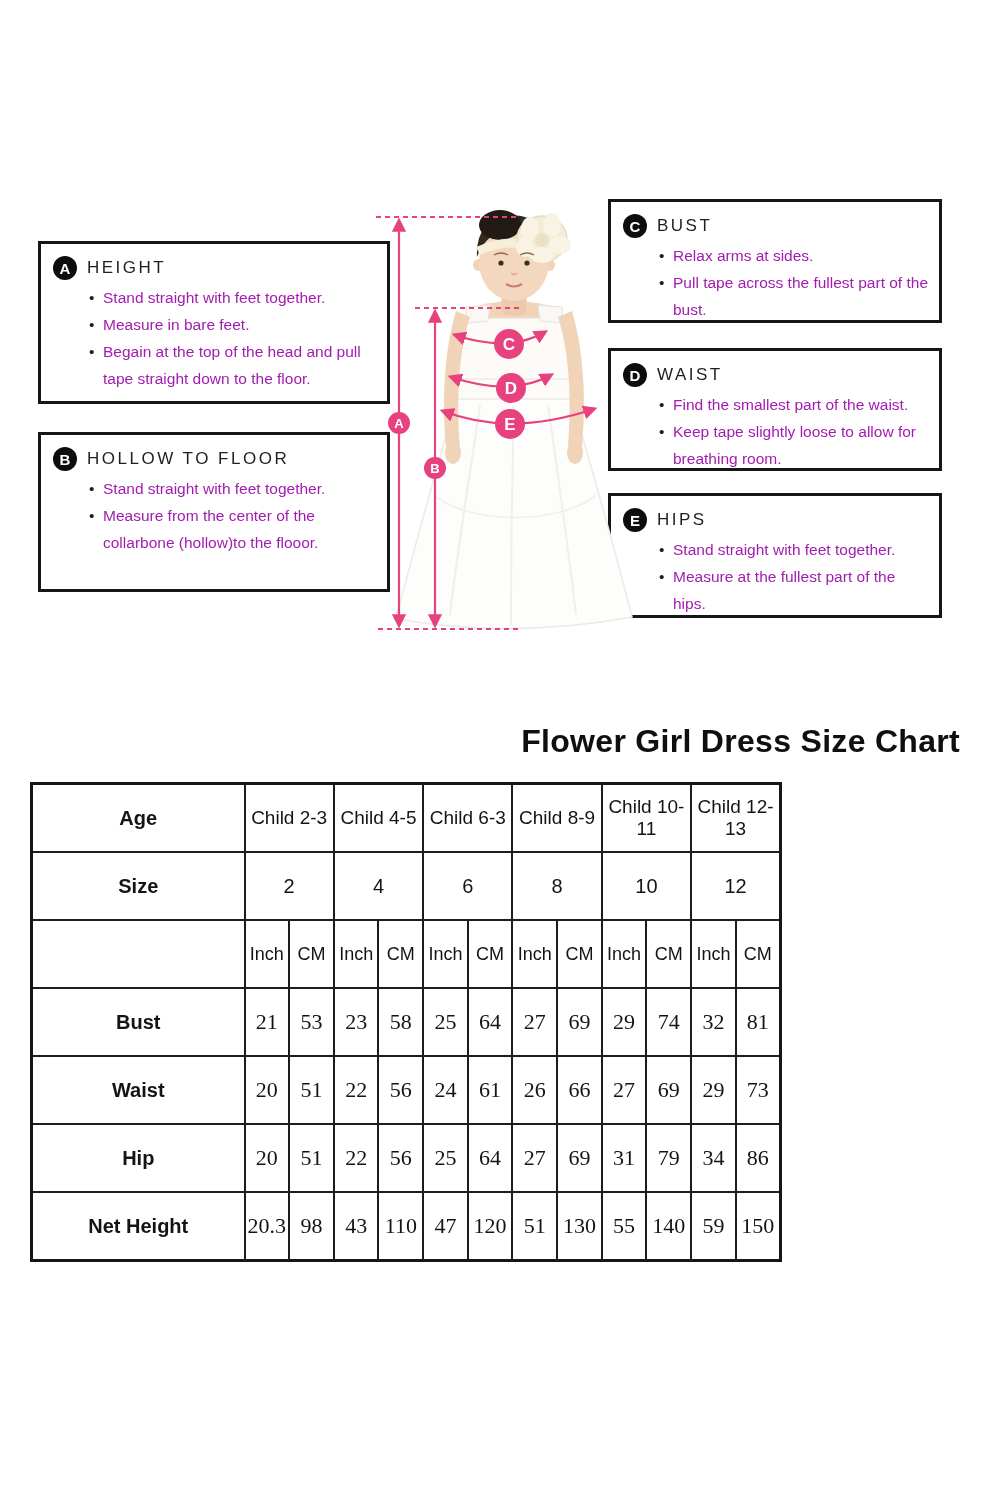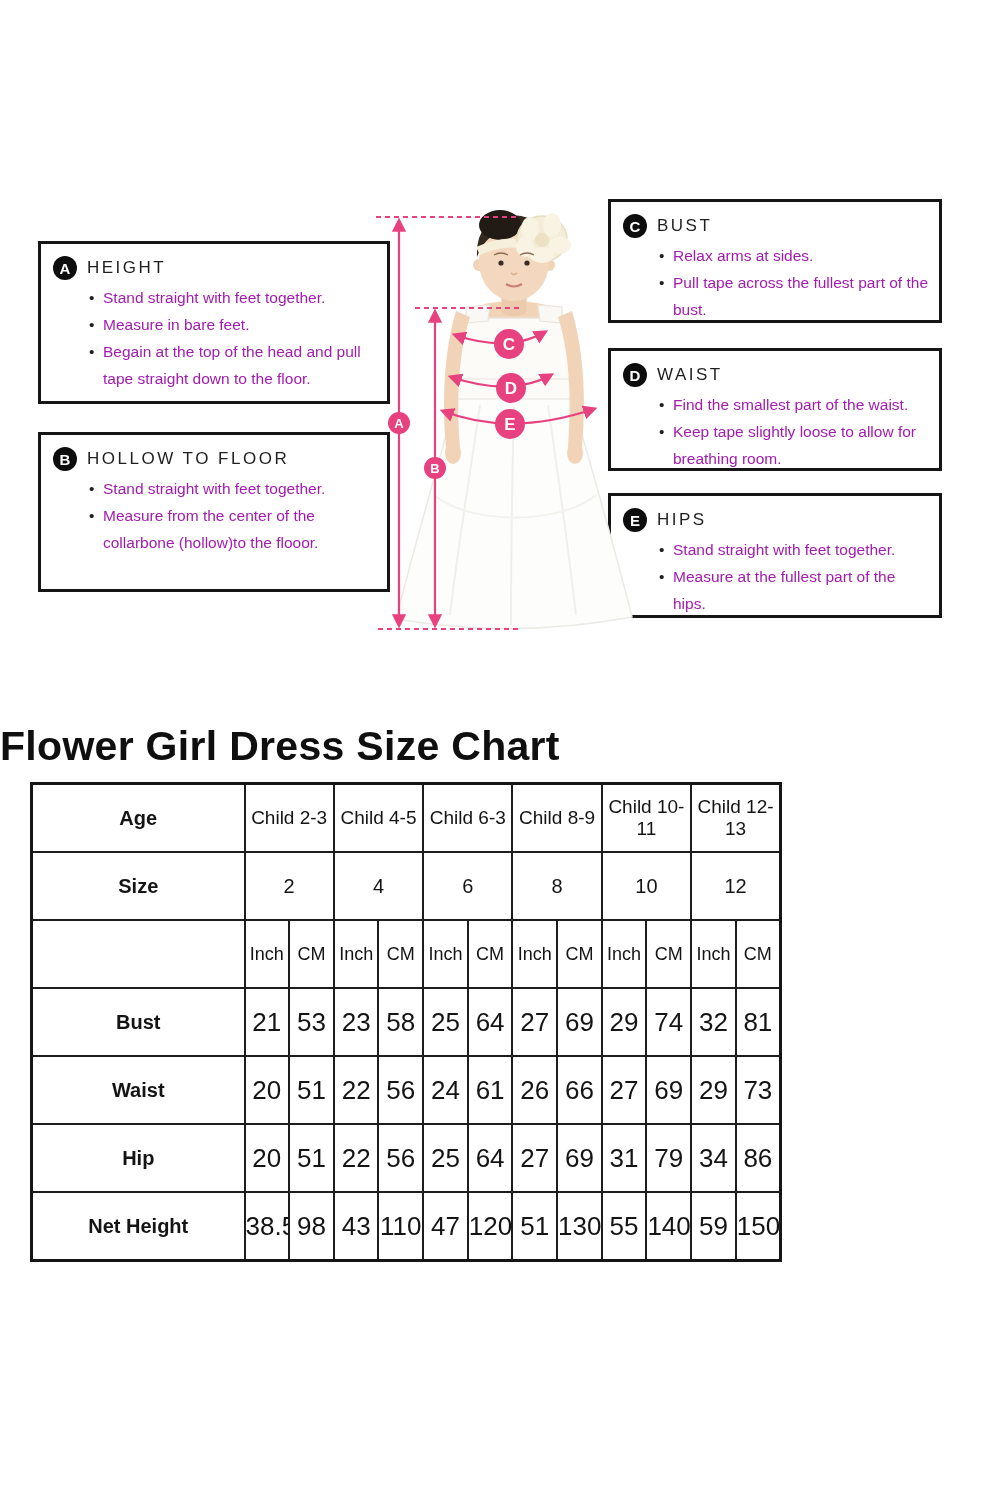--- a/index.html
+++ b/index.html
@@ -16,33 +16,33 @@
   .ibox-title{font-size:17px;letter-spacing:2.5px;color:#1f1f1f;}
   .bullets{margin-left:36px;}
   .bullet{position:relative;font-size:15.5px;line-height:27px;color:#a21caf;
         padding-left:14px;}
   .bullet::before{content:"\2022";position:absolute;left:0;top:0;color:#1f1f1f;}
 
   
   .figure-svg{position:absolute;left:370px;top:195px;}
 
   
-  .chart-title{position:absolute;left:0;top:723px;width:960px;text-align:left;
-        font-size:41px;font-weight:bold;letter-spacing:0.3px;color:#0f0f0f;}
+  .chart-title{position:absolute;left:0;top:723px;width:960px;text-align:right;
+        font-size:32px;font-weight:bold;letter-spacing:0.3px;color:#0f0f0f;}
 
   
   .size-table{position:absolute;left:30px;top:782px;width:752px;border-collapse:collapse;
         table-layout:fixed;border:3px solid #161616;}
   .size-table td,.size-table th{border:2px solid #1d1d1d;text-align:center;vertical-align:middle;
         height:66px;padding:0;font-weight:normal;color:#141414;overflow:hidden;}
   .size-table .lbl{font-weight:bold;font-size:20px;}
   .size-table .grp{font-weight:normal;font-size:19px;}
   .size-table .sz{font-size:20px;}
   .size-table .unit{font-size:18px;}
-  .size-table .val{font-size:26px;}
+  .size-table .val{font-size:22px;font-family:Liberation Serif, serif;}
 </style>
 </head>
 <body>
 
 <div class="page">
 
   <div class="ibox" style="left:38px;top:241px;width:352px;height:163px;">
     <div class="ibox-head">
       <span class="marker-dot">A</span>
       <span class="ibox-title">HEIGHT</span>
@@ -261,21 +261,21 @@
           <td class="val">64</td>
           <td class="val">27</td>
           <td class="val">69</td>
           <td class="val">31</td>
           <td class="val">79</td>
           <td class="val">34</td>
           <td class="val">86</td>
         </tr>
         <tr>
           <th class="lbl">Net Height</th>
-          <td class="val">38.5</td>
+          <td class="val">20.3</td>
           <td class="val">98</td>
           <td class="val">43</td>
           <td class="val">110</td>
           <td class="val">47</td>
           <td class="val">120</td>
           <td class="val">51</td>
           <td class="val">130</td>
           <td class="val">55</td>
           <td class="val">140</td>
           <td class="val">59</td>

